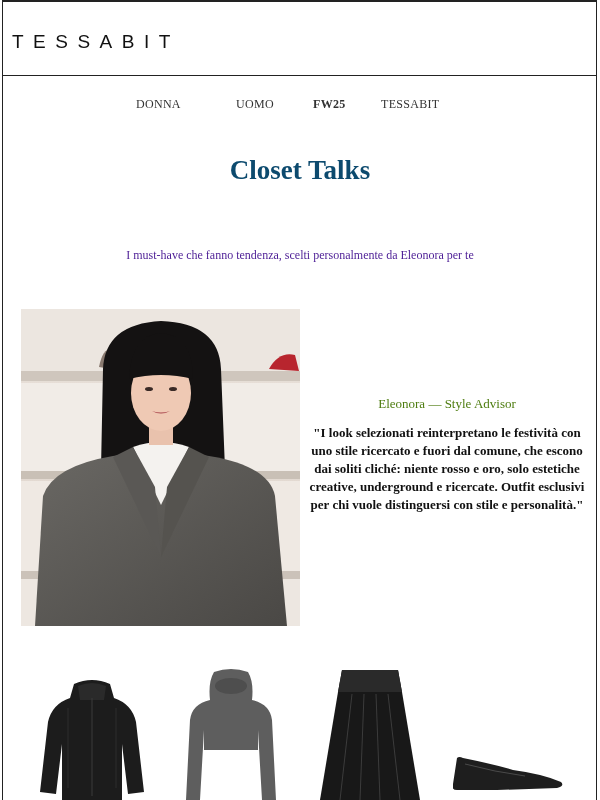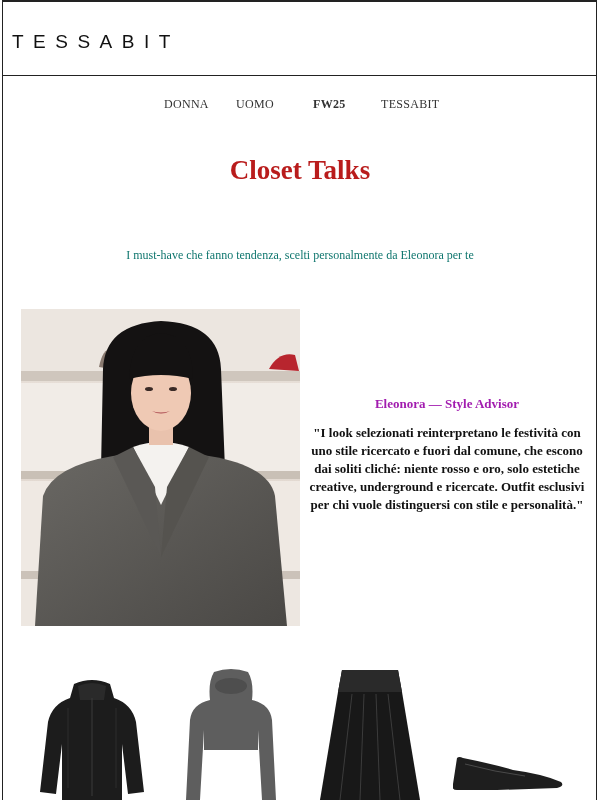--- a/index.html
+++ b/index.html
@@ -2,29 +2,29 @@
 <html><head>
   <meta charset="utf-8">
   <style>
     html, body { margin: 0; padding: 0; background: #ffffff; }
     body { width: 600px; height: 800px; overflow: hidden; position: relative; font-family: "Liberation Serif", serif; color: #111; }
     .frame { position: absolute; left: 2px; top: 0; width: 595px; height: 800px; border-left: 1px solid #222; border-right: 1px solid #222; box-sizing: border-box; }
     .header { position: absolute; left: 2px; top: 0; width: 595px; height: 76px; border: 1px solid #222; border-top-width: 2px; box-sizing: border-box; }
     .logo { position: absolute; left: 0; right: 0; top: 29px; text-align: left; font-family: "Liberation Sans", sans-serif; font-size: 19px; letter-spacing: 9.5px; padding-left: 9px; color: #111; font-weight: 400; }
     .nav { position: absolute; left: 0; right: 0; top: 97px; display: flex; justify-content: center; gap: 0; font-size: 12px; color: #333; letter-spacing: 0.3px; }
     .nav a { color: #333; text-decoration: none; display: inline-block; }
-    .nav a.n0 { position: absolute; left: 164px; }
+    .nav a.n0 { position: absolute; left: 136px; }
     .nav a.n1 { position: absolute; left: 236px; }
     .nav a.n2 { position: absolute; left: 313px; font-weight: bold; }
     .nav a.n3 { position: absolute; left: 381px; }
-    .title { position: absolute; left: 0; right: 0; top: 155px; text-align: center; font-size: 27px; font-weight: 700; color: #b91c1c; }
-    .subtitle { position: absolute; left: 0; right: 0; top: 248px; text-align: center; font-size: 12px; color: #0f766e; }
+    .title { position: absolute; left: 0; right: 0; top: 155px; text-align: center; font-size: 27px; font-weight: 700; color: #0c4a6e; }
+    .subtitle { position: absolute; left: 0; right: 0; top: 248px; text-align: center; font-size: 12px; color: #4c1d95; }
     .photo { position: absolute; left: 21px; top: 309px; width: 279px; height: 317px; overflow: hidden; background: #ece4dc; }
     .advisor { position: absolute; left: 302px; width: 290px; top: 396px; text-align: center; }
-    .advisor-name { font-size: 13px; font-weight: 700; color: #a21caf; }
+    .advisor-name { font-size: 13px; font-weight: 400; color: #4d7c0f; }
     .quote { margin-top: 12px; font-size: 13px; font-weight: 700; line-height: 18px; color: #111; padding: 0 6px; }
     .products { position: absolute; left: 0; top: 660px; width: 600px; height: 140px; }
     .product { position: absolute; }
   </style>
 </head>
 <body>
 
 <div class="frame"></div>
 
 <div class="header">

